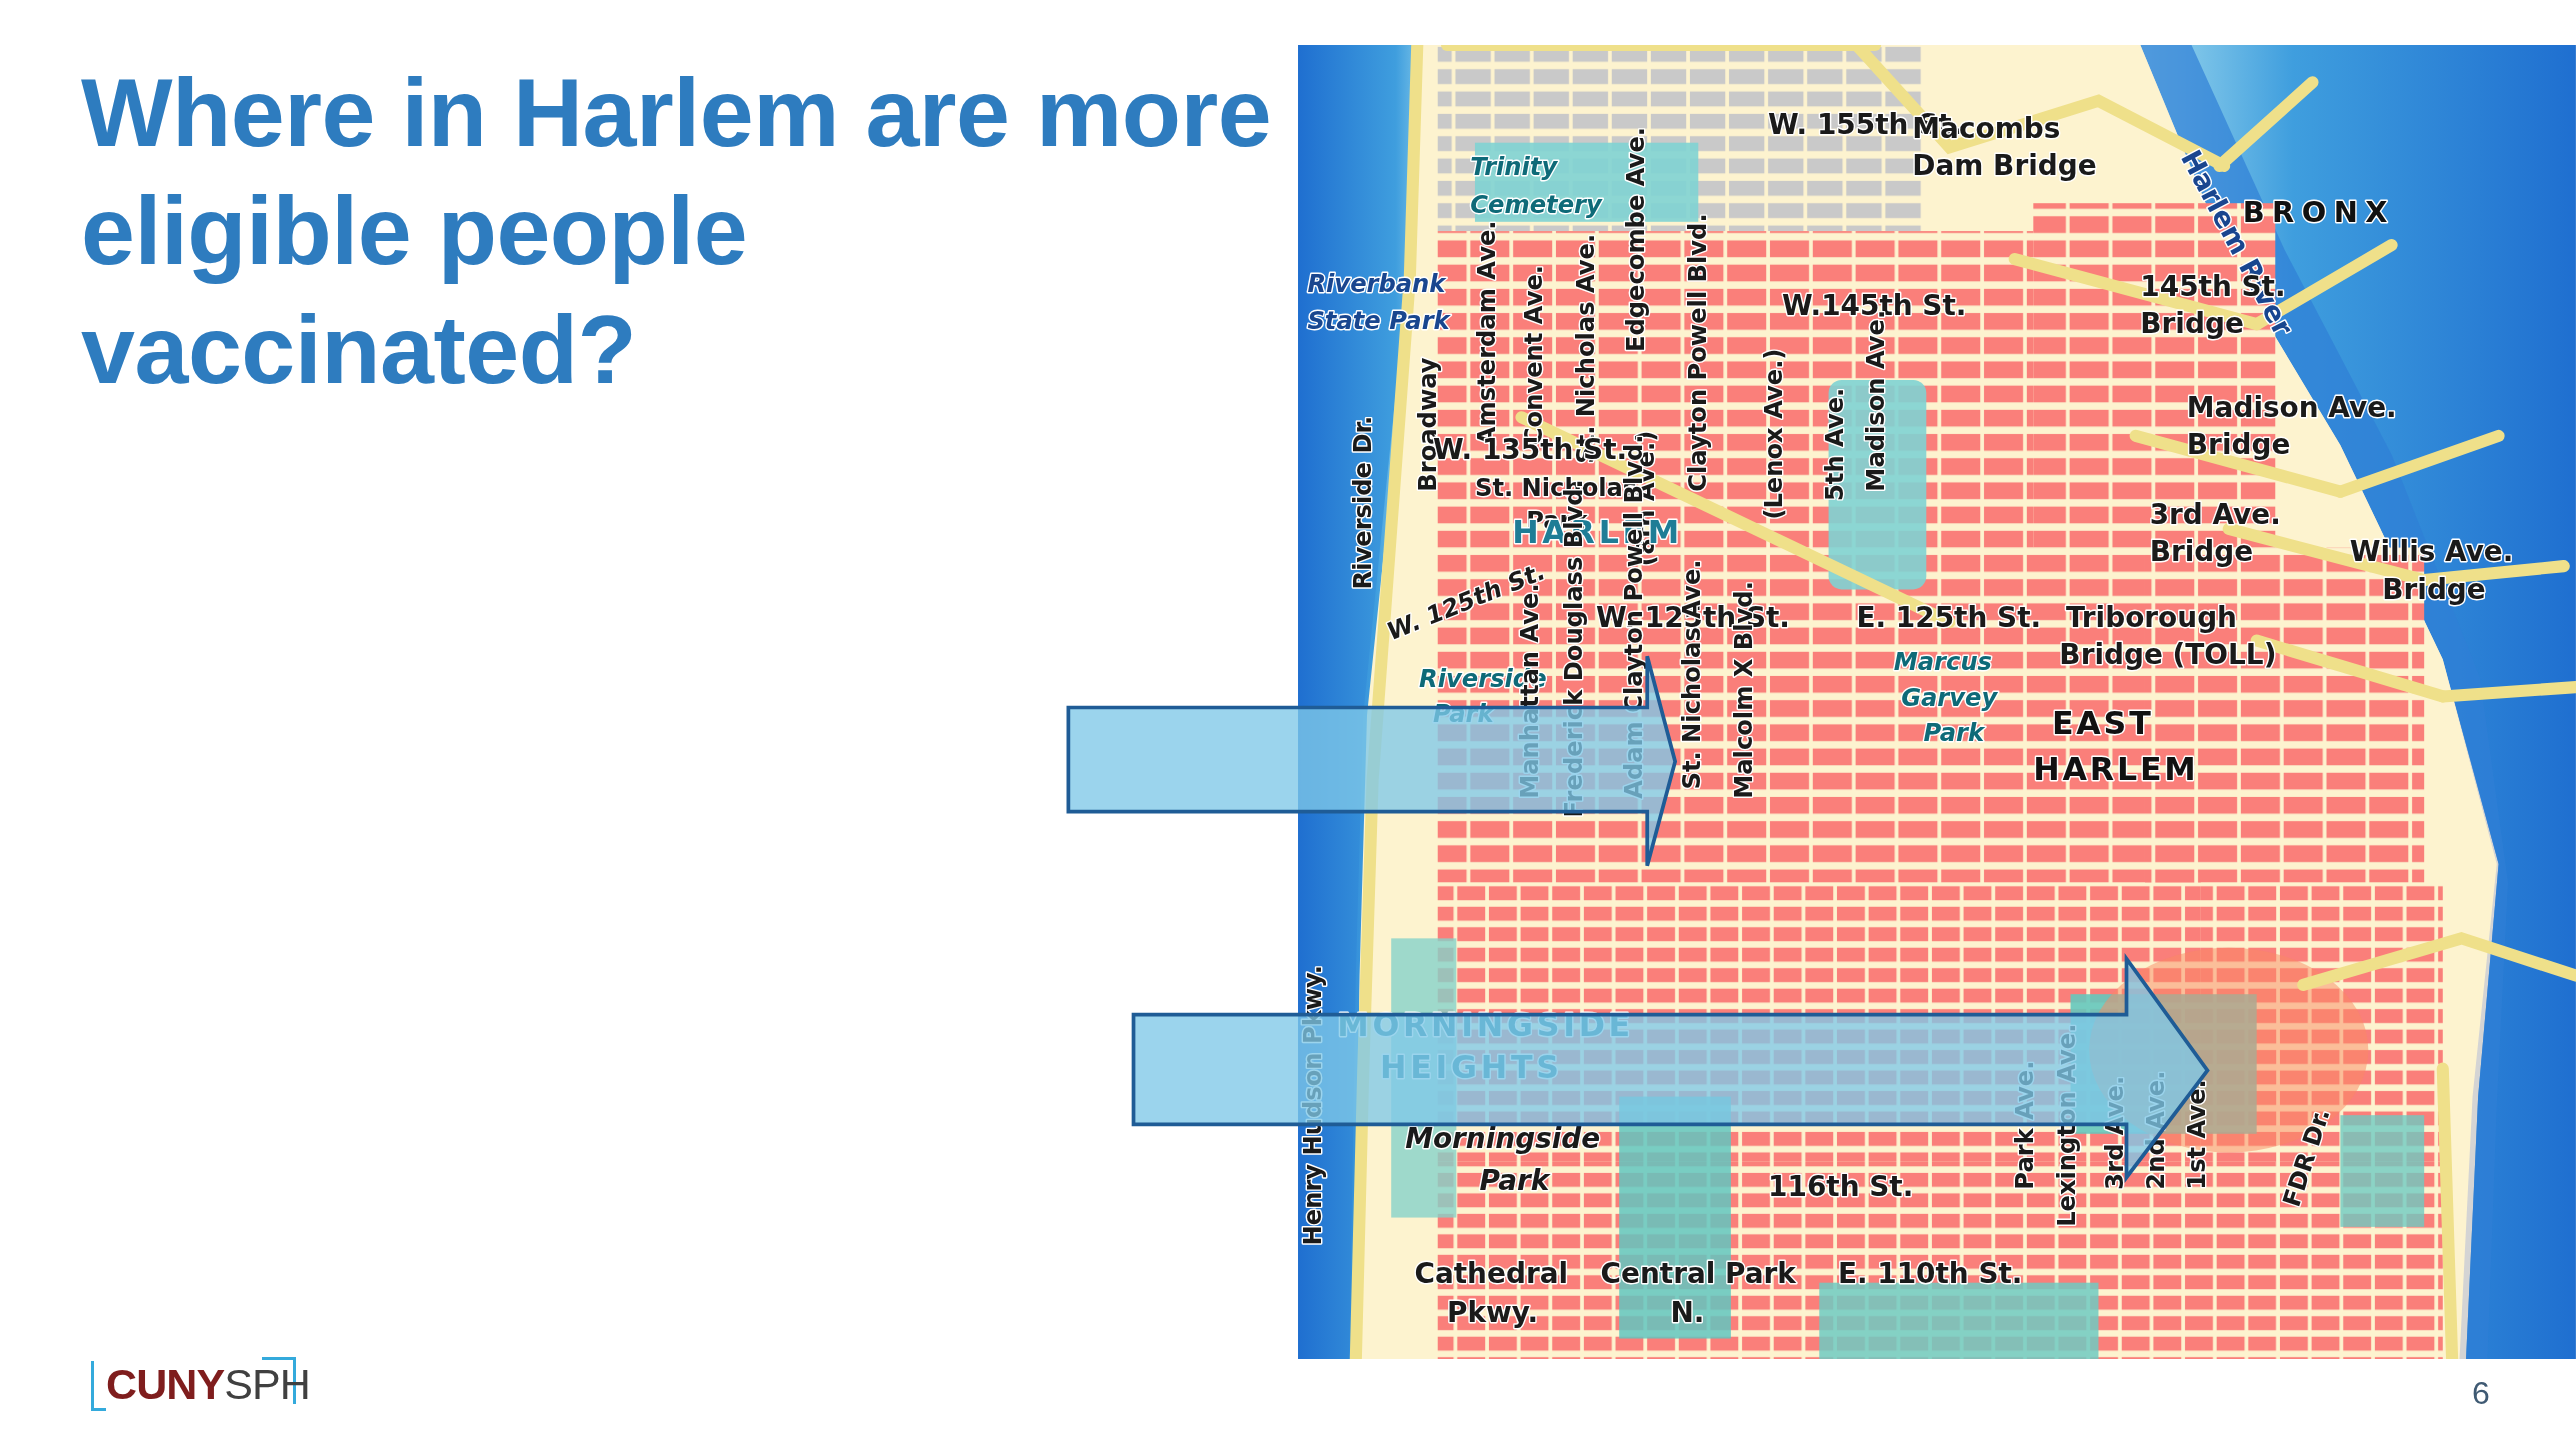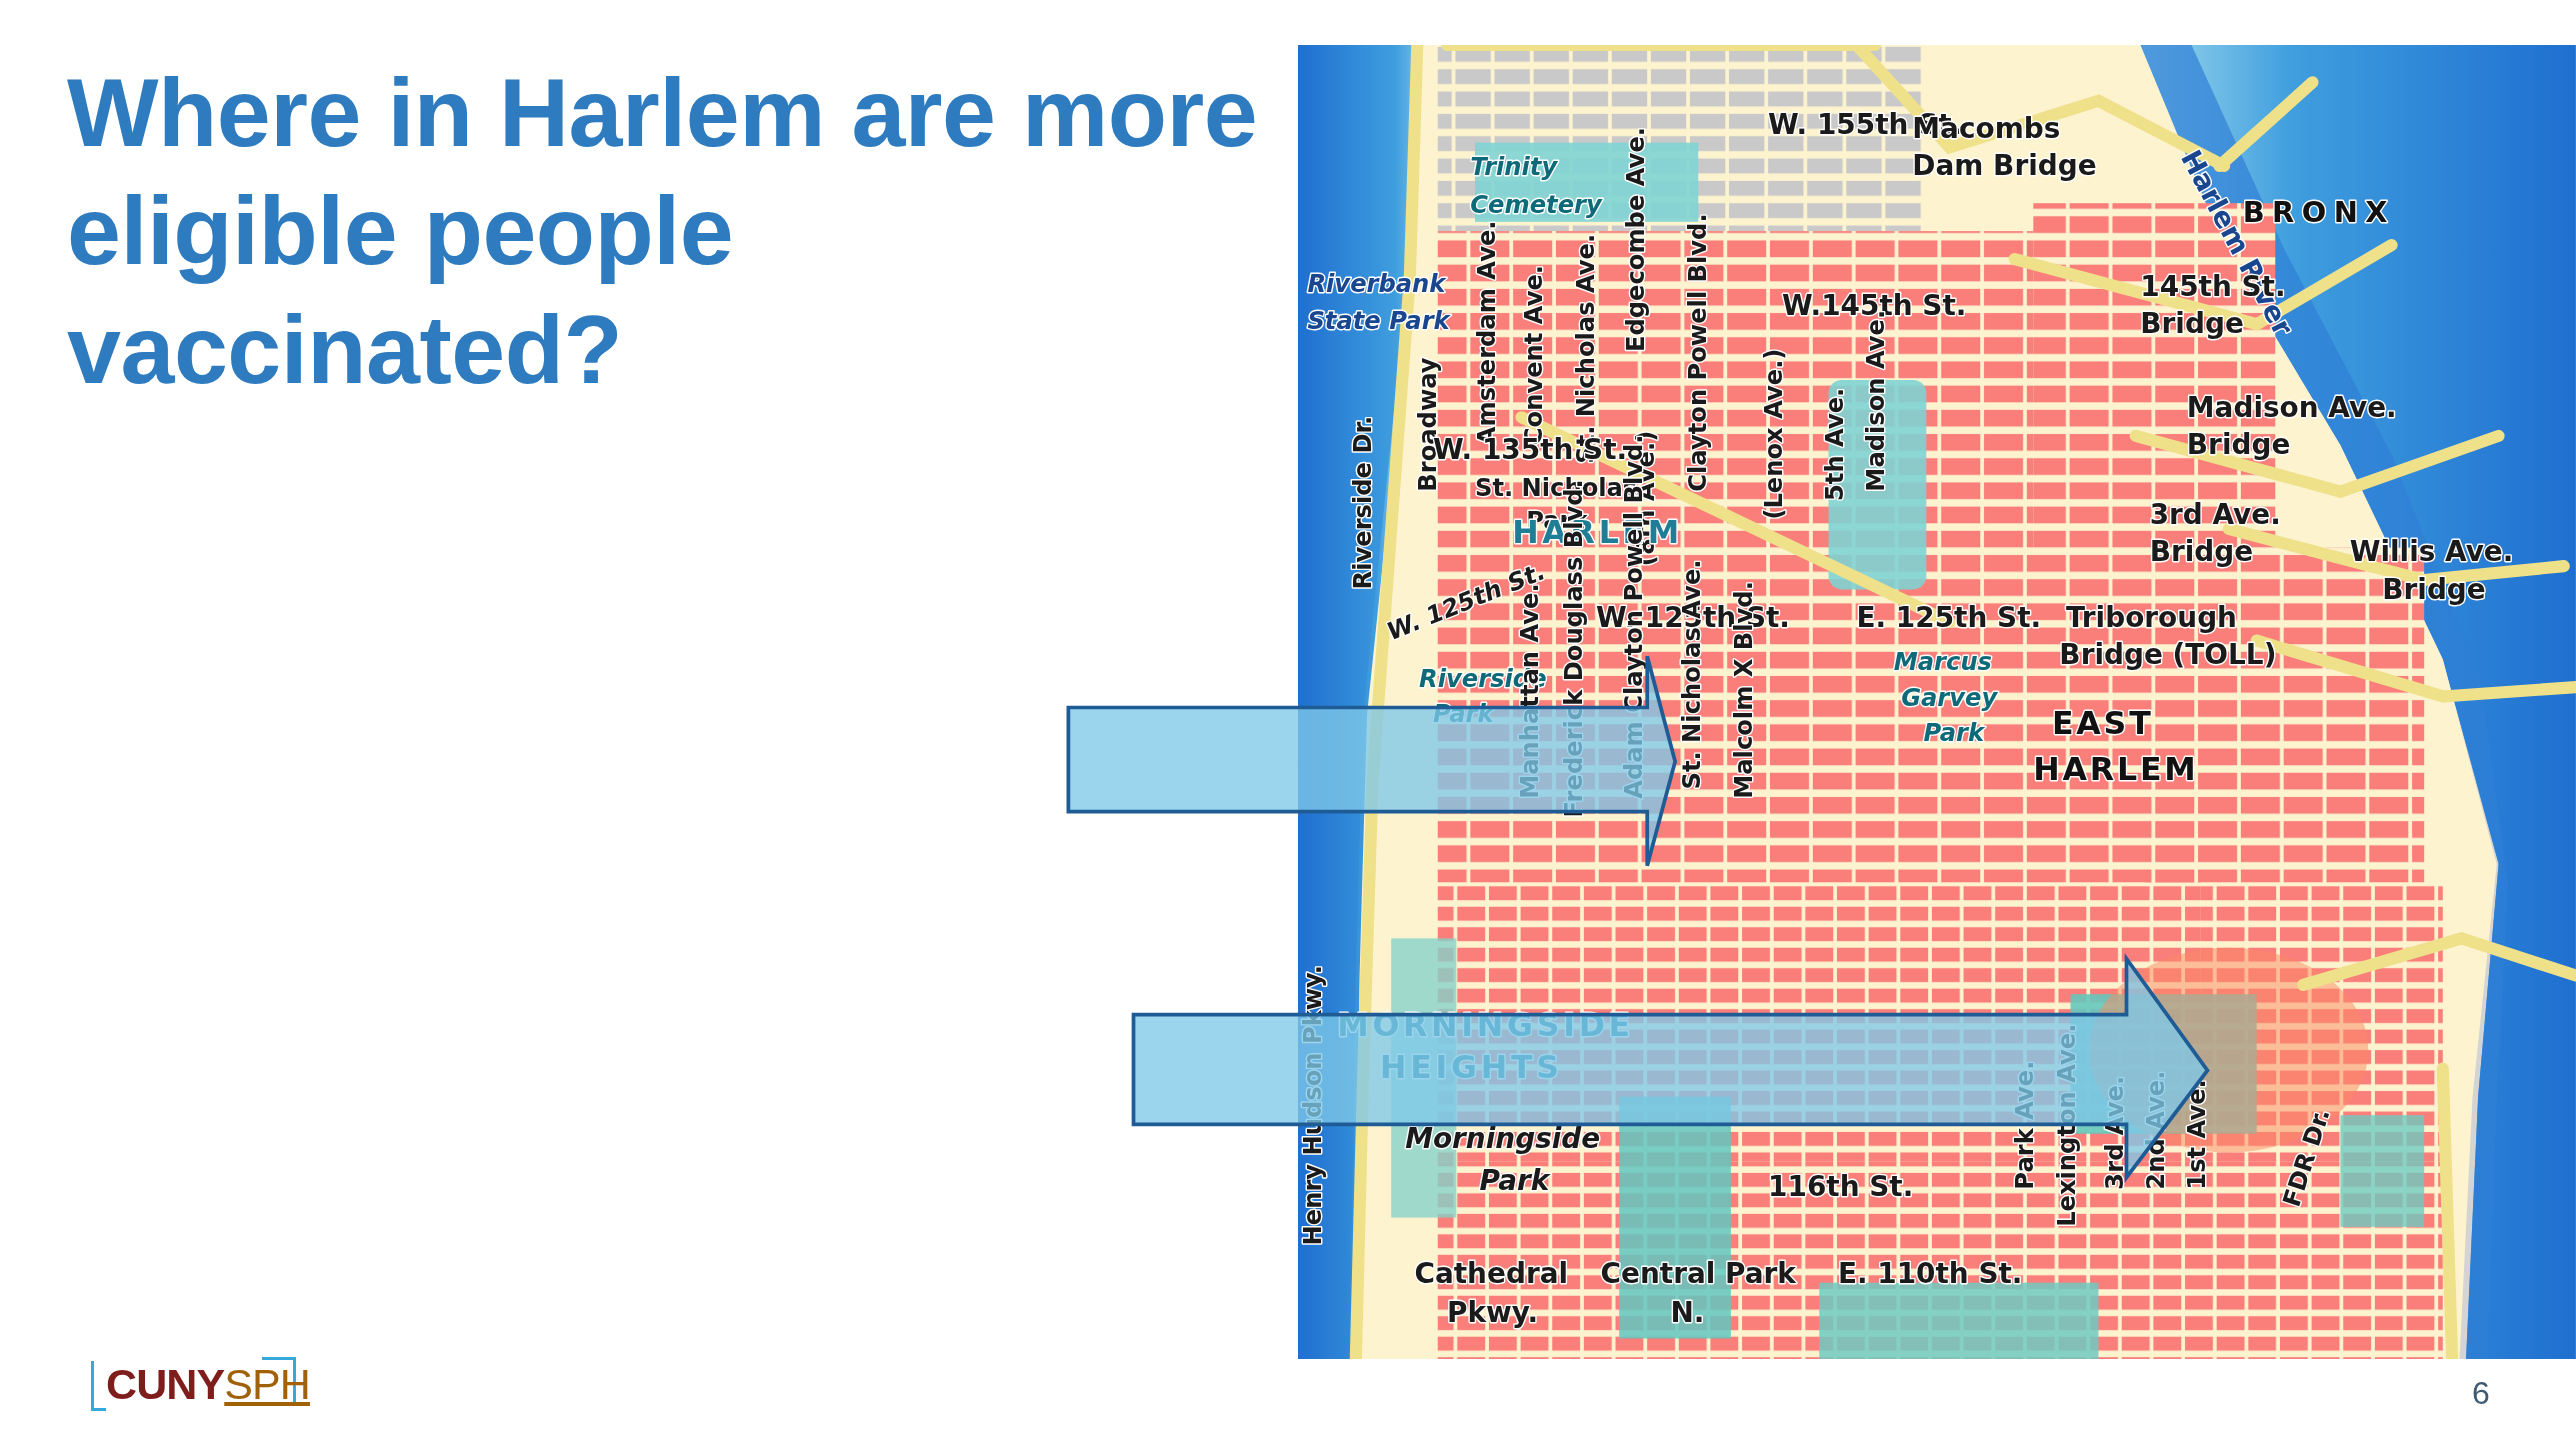--- a/index.html
+++ b/index.html
@@ -15,21 +15,21 @@
     position: relative;
     width: 2576px;
     height: 1455px;
     background: #ffffff;
     overflow: hidden;
   }
 
   
   #title {
     position: absolute;
-    left: 67px;
+    left: 81px;
     top: 54px;
     width: 1228px;
     font-size: 97px;
     line-height: 1.22;
     font-weight: 700;
     color: #2E7CBF;
     letter-spacing: -0.5px;
   }
 
   
@@ -70,21 +70,21 @@
     position: absolute;
     left: 15px;
     top: 3.7px;
     font-size: 43px;
     font-weight: 700;
     letter-spacing: -0.9px;
     line-height: 47px;
     white-space: nowrap;
   }
   #logo .cuny { color: #7f1d1d; margin-top: 10px; }
-  #logo .sph  { color: #a16207; font-weight: 400; text-decoration: underline; }
+  #logo .sph  { color: #404040; font-weight: 400; }
 
   
   #page-number {
     position: absolute;
     left: 2472px;
     top: 1375px;
     font-size: 32px;
     color: #3F5A73;
   }
 

